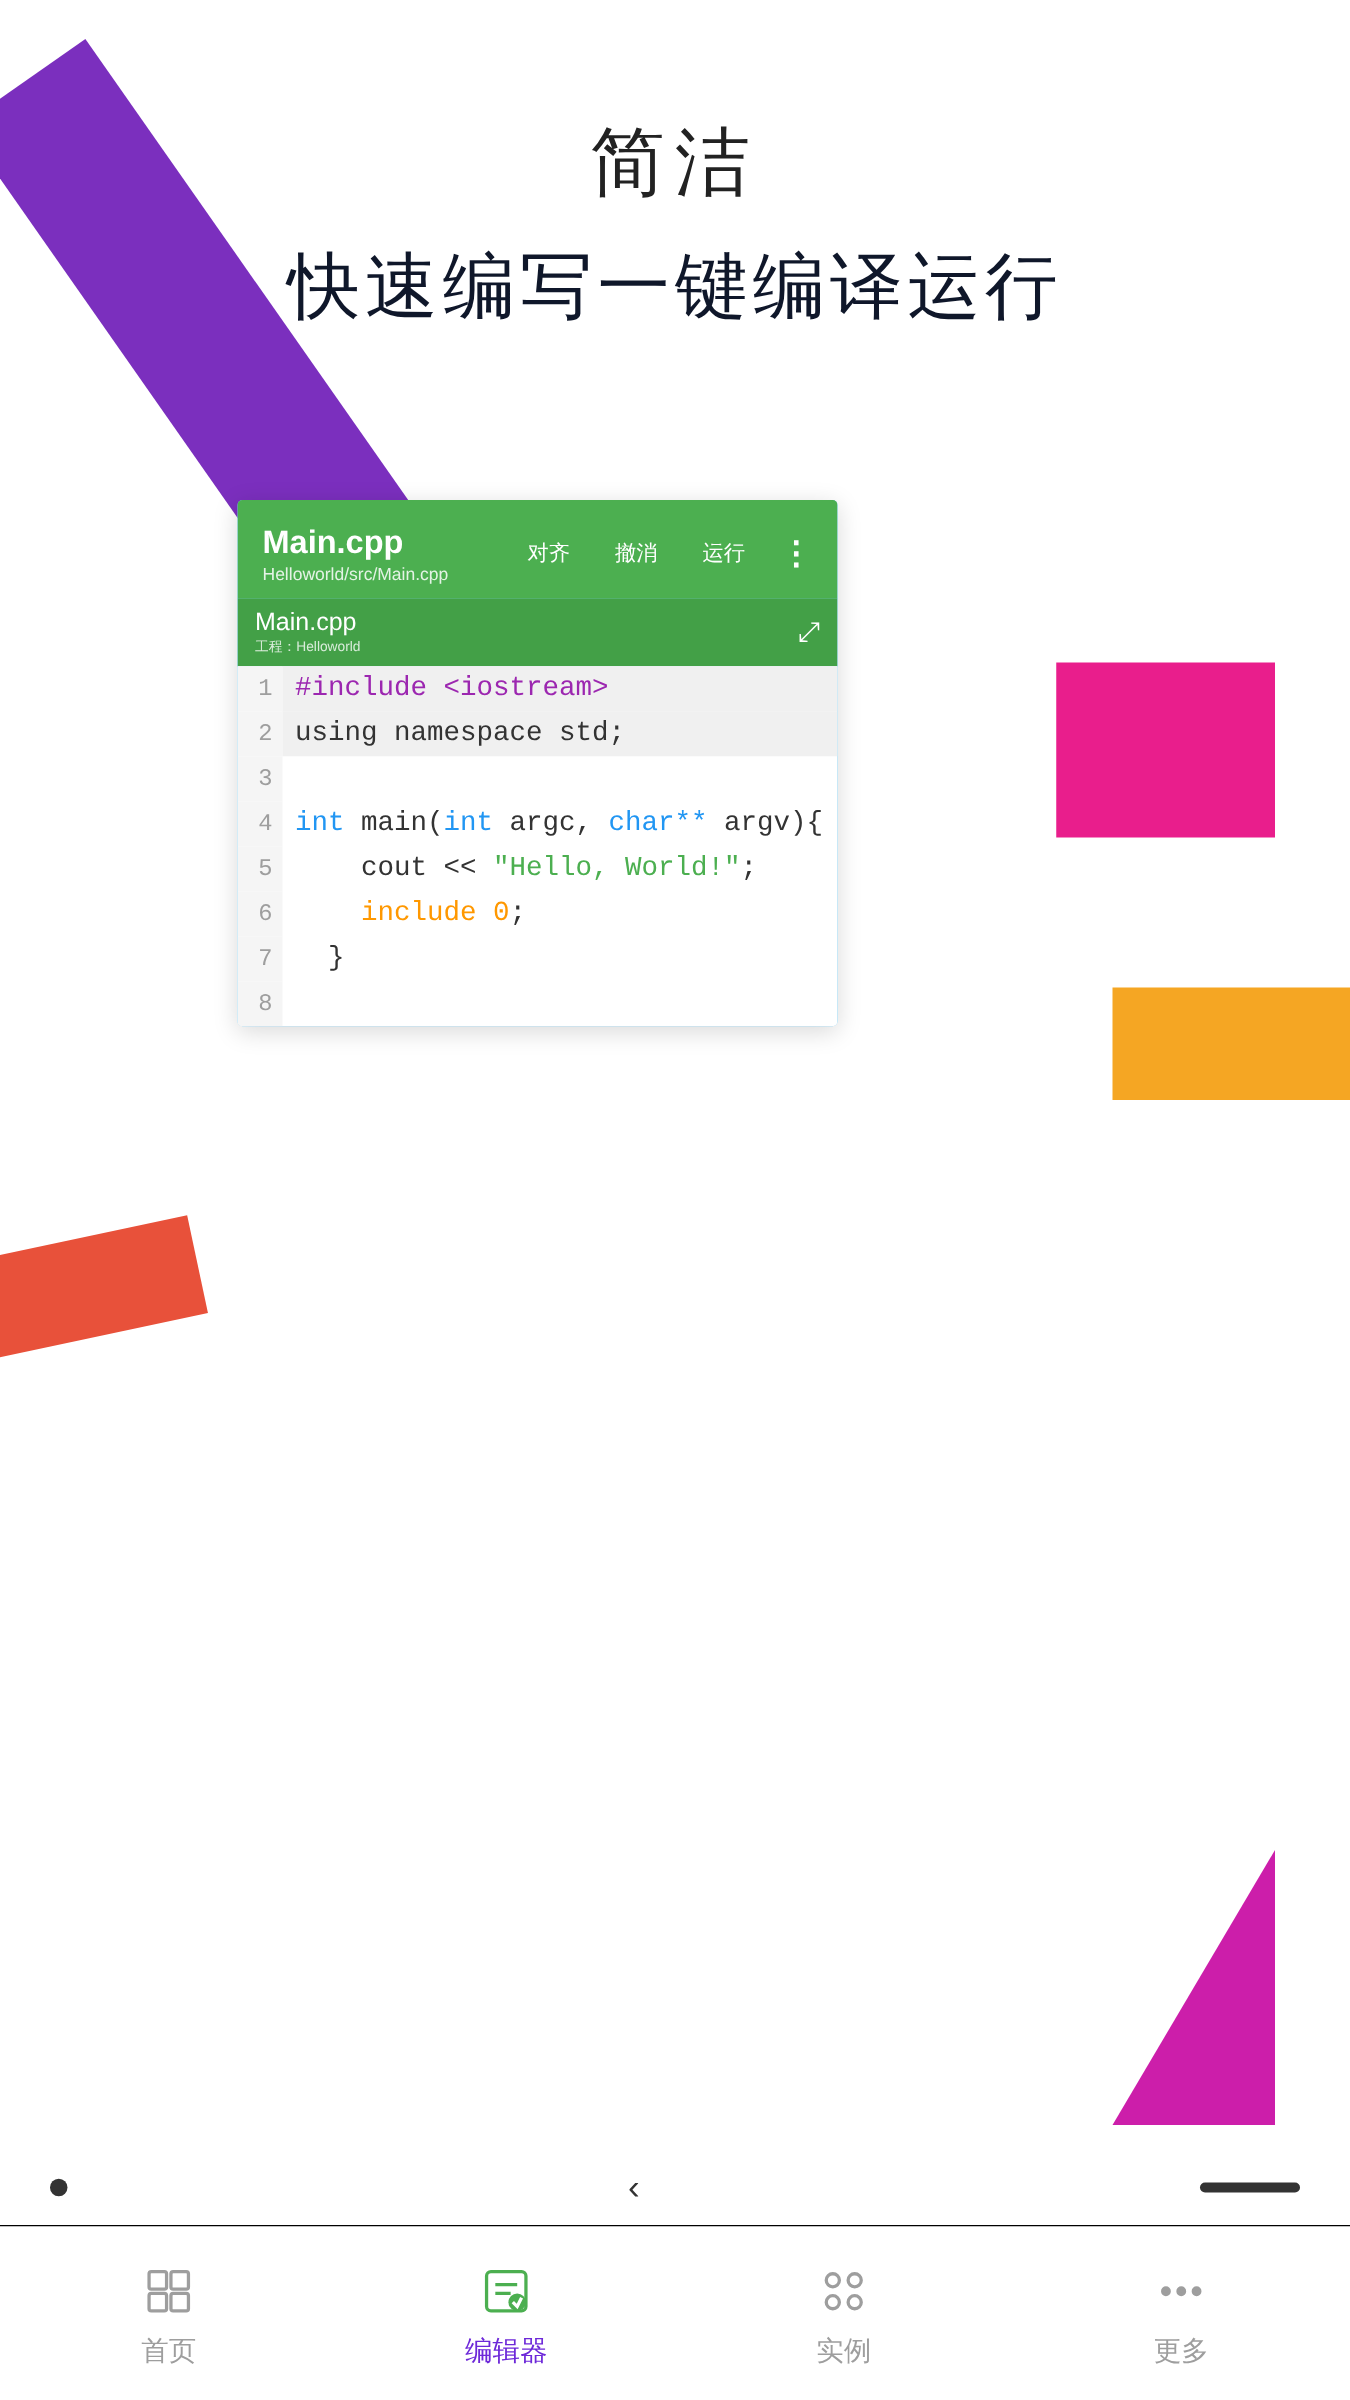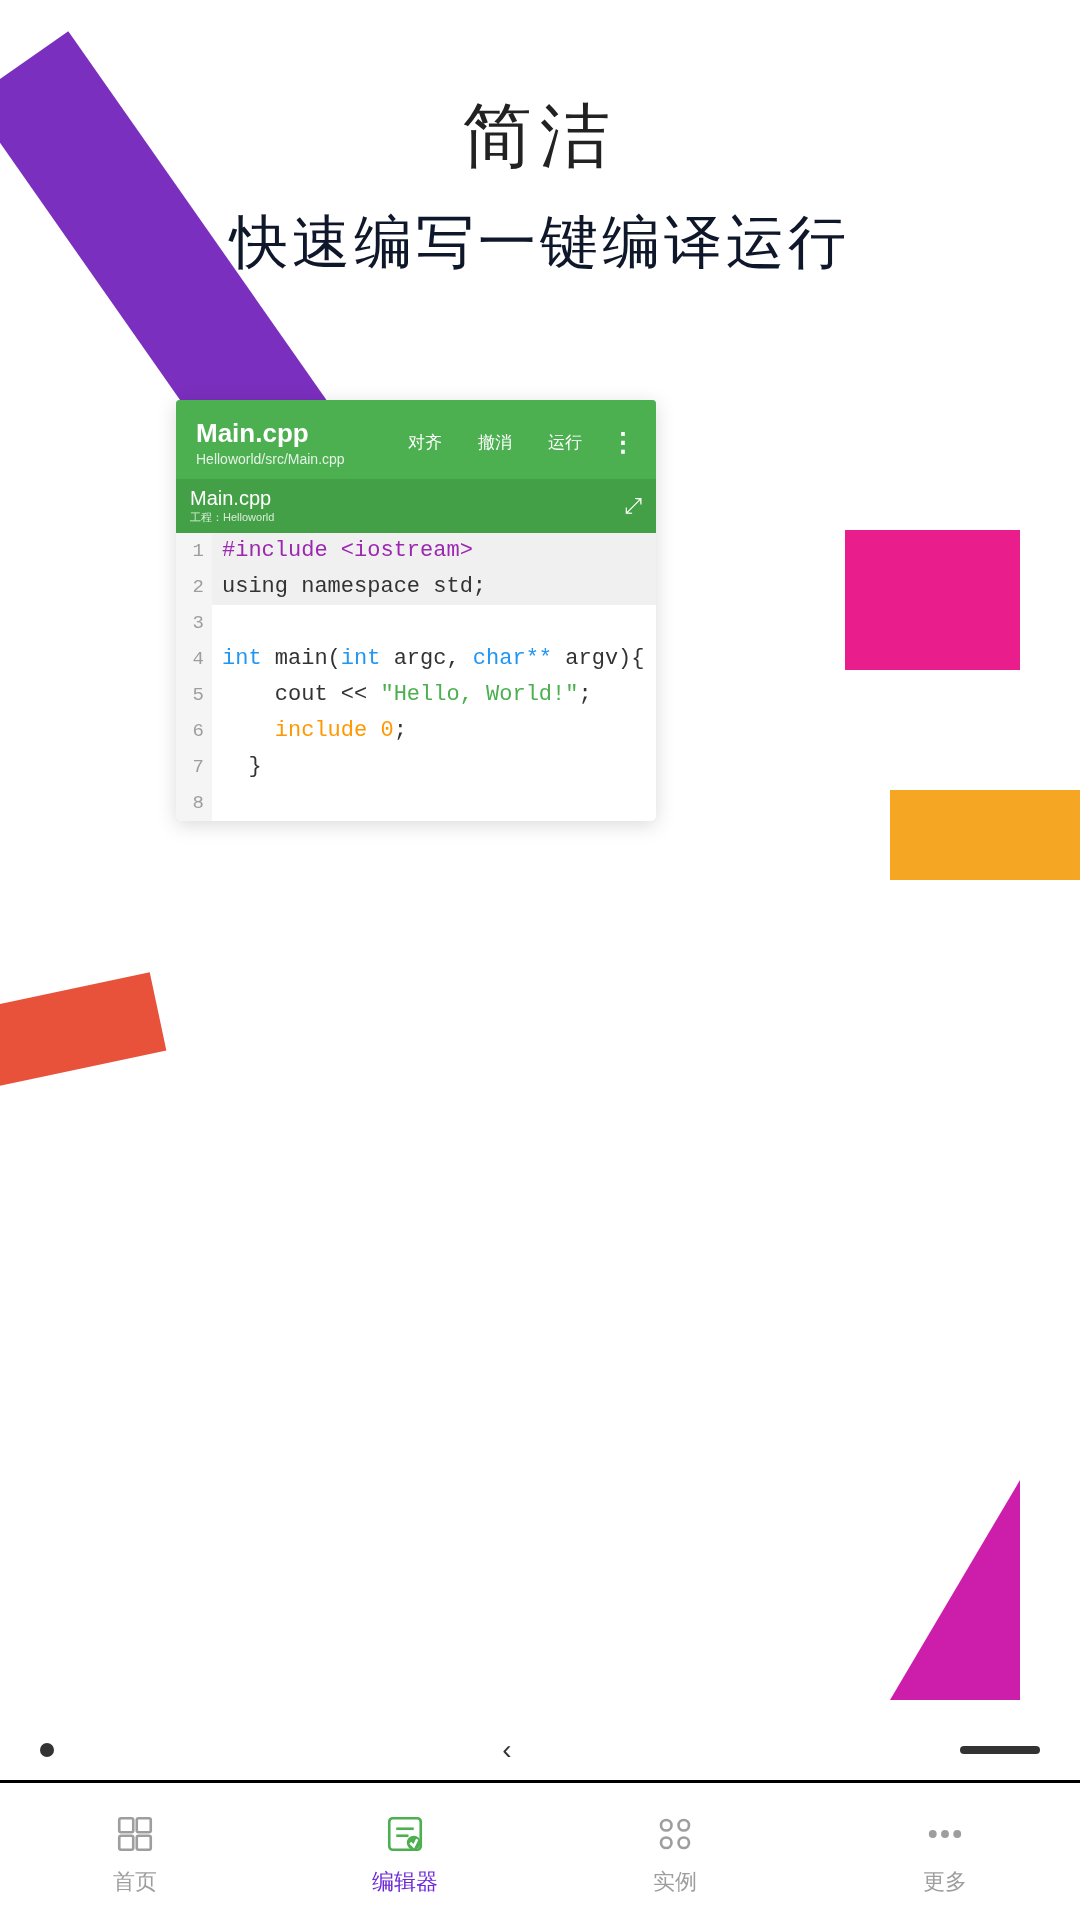--- a/index.html
+++ b/index.html
@@ -70,38 +70,38 @@
 
     
     .header {
       text-align: center;
       padding-top: 90px;
       position: relative;
       z-index: 10;
     }
 
     .header-title {
-      font-size: 70px;
+      font-size: 60px;
       font-weight: 400;
       color: #222222;
       letter-spacing: 8px;
     }
 
     .header-subtitle {
       font-size: 58px;
       color: #0f172a;
       margin-top: 20px;
       letter-spacing: 4px;
     }
 
     
     .editor-card {
       position: absolute;
       top: 400px;
-      left: 176px;
+      left: 190px;
       width: 480px;
       background: #7dd3fc;
       border-radius: 4px;
       box-shadow: 0 4px 20px rgba(0,0,0,0.15);
       overflow: hidden;
       z-index: 20;
     }
 
     
     .editor-toolbar {
@@ -235,21 +235,21 @@
     .plain { color: #333333; }
 
     
     .bottom-nav {
       position: absolute;
       bottom: 0;
       left: 0;
       right: 0;
       height: 140px;
       background: #ffffff;
-      border-top: 3px solid #000000;
+      border-top: 1px solid #000000;
       display: flex;
       align-items: center;
       justify-content: space-around;
       z-index: 50;
     }
 
     .nav-item {
       display: flex;
       flex-direction: column;
       align-items: center;

